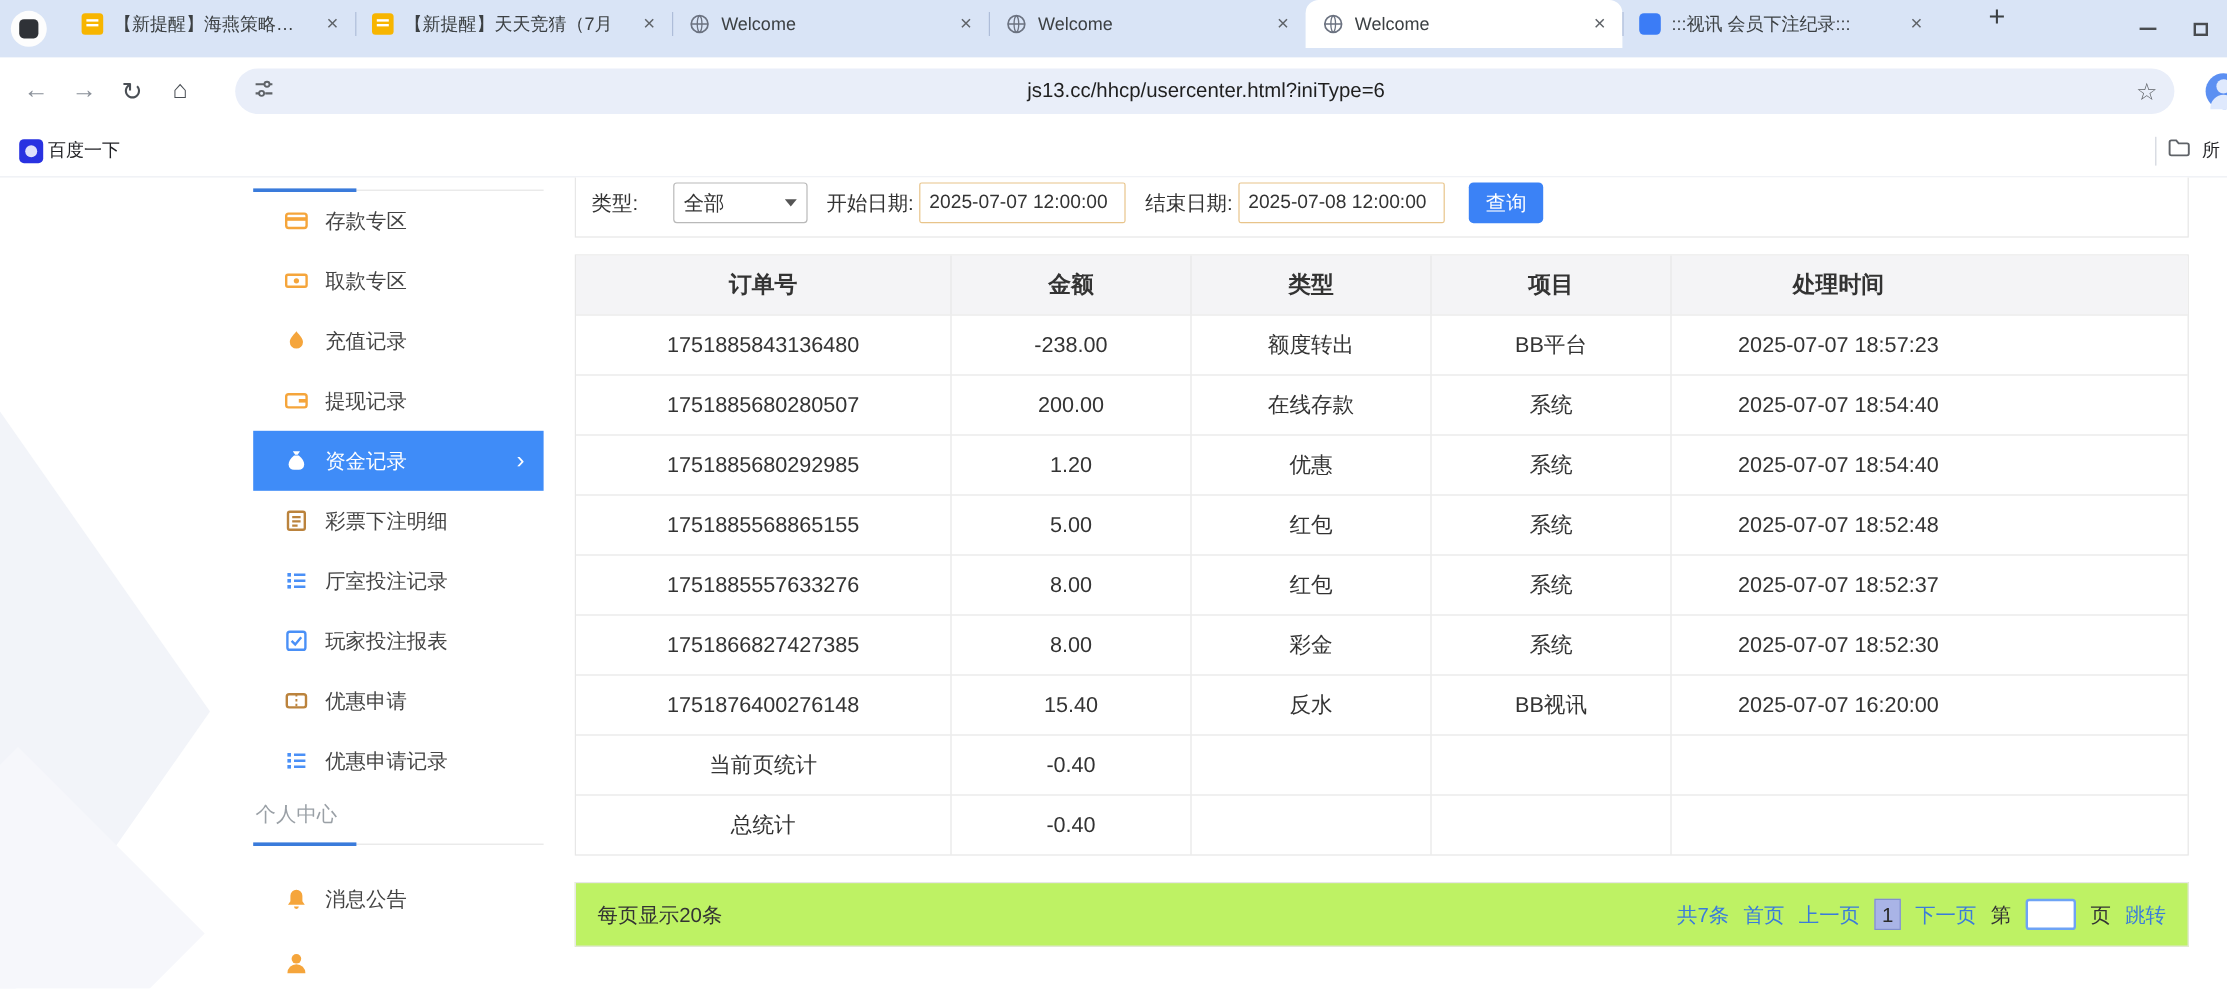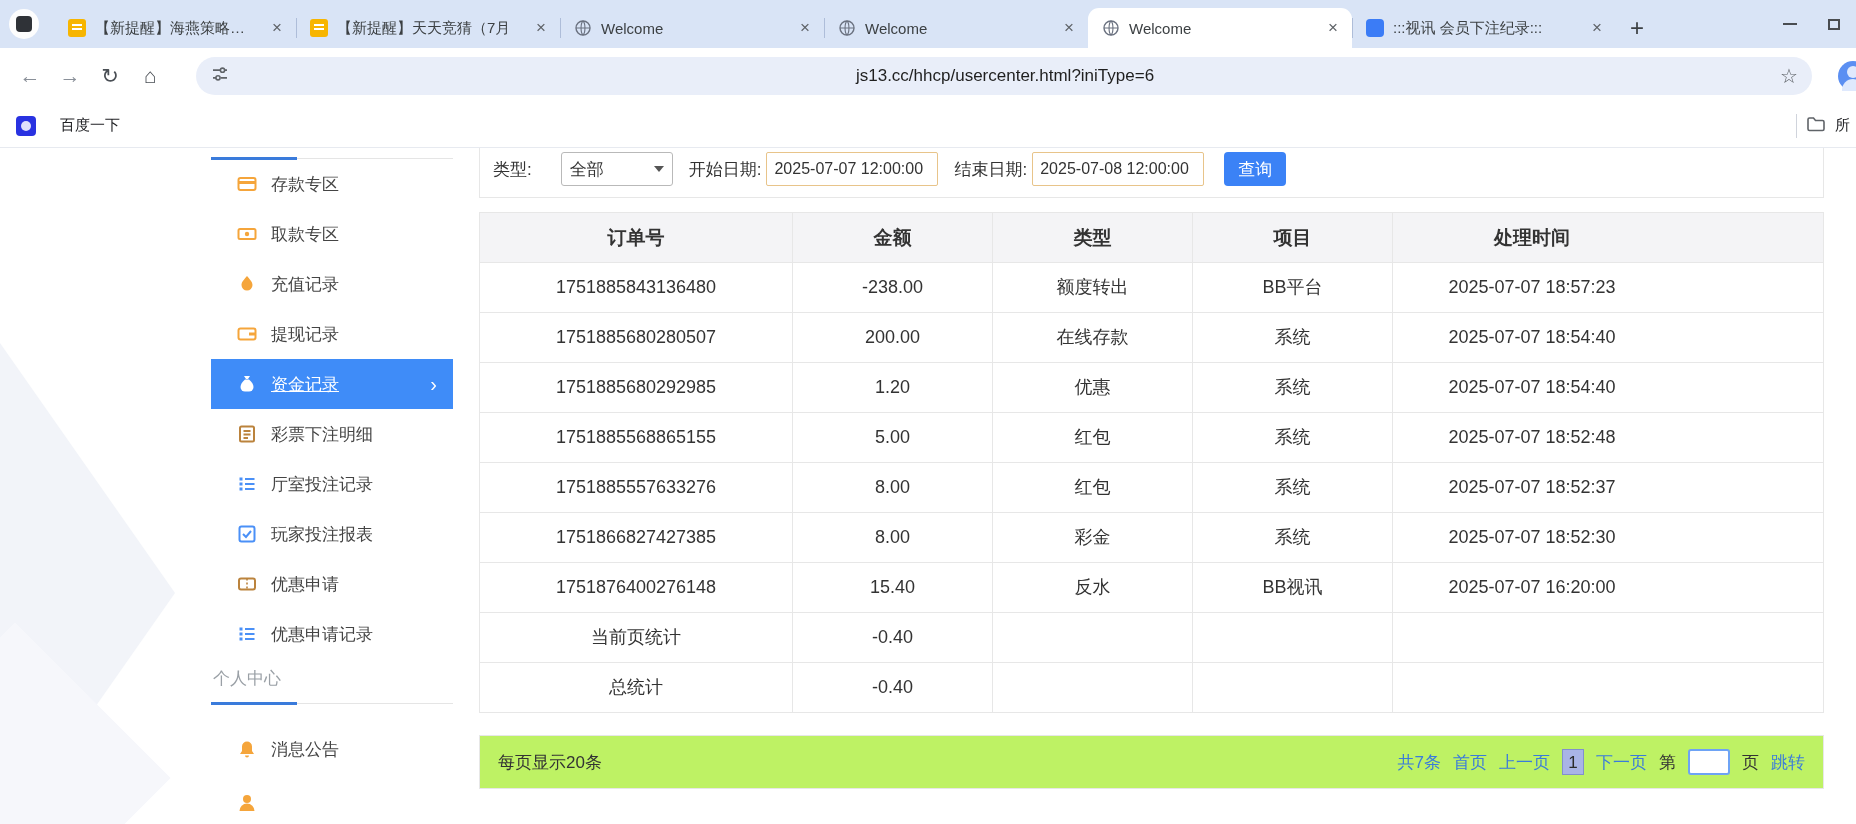--- a/index.html
+++ b/index.html
@@ -1,21 +1,21 @@
 <!DOCTYPE html>
 <html><head>
 <meta charset="utf-8">
 <style>
   html,body{margin:0;padding:0;background:#fff;}
   *{box-sizing:border-box;}
   #screen{position:relative;width:1856px;height:824px;overflow:hidden;background:#fff;
           font-family:"Liberation Sans","DejaVu Sans",sans-serif;color:#333;}
 
   
-  .tabstrip{position:absolute;top:0;left:0;width:1856px;height:48px;background:#d9e4f6;display:flex;align-items:flex-end;}
+  .tabstrip{position:absolute;top:0;left:0;width:1856px;height:48px;background:#d9e4f6;display:flex;gap:27px;}
   .tabsearch{position:absolute;left:9px;top:9px;width:30px;height:30px;border-radius:50%;background:#fdfdfd;
              display:flex;align-items:center;justify-content:center;}
   .tabsearch .blob{width:16px;height:16px;border-radius:4px;background:#2f3237;}
   .tabs{display:flex;margin-left:54px;height:40px;}
   .tab{width:264px;height:40px;display:flex;align-items:center;padding:0 10px 0 14px;gap:9px;
        color:#3c4043;font-size:15px;position:relative;}
   .tab.first{width:242px;}
   .tab .lbl{flex:1;white-space:nowrap;overflow:hidden;text-overflow:ellipsis;}
   .tab .cls{font-size:17px;color:#5f6368;padding:0 4px;cursor:pointer;}
   .tab.active{background:#ffffff;border-radius:11px 11px 0 0;}
@@ -39,21 +39,21 @@
            display:flex;align-items:center;padding:0 14px;gap:12px;}
   .omni-url{flex:1;font-size:17px;color:#1f1f1f;white-space:nowrap;overflow:hidden;text-align:center;}
   .star{font-size:20px;color:#5f6368;cursor:pointer;}
   .avatar{position:absolute;left:1838px;top:13px;width:30px;height:30px;border-radius:50%;background:#5b8ff2;}
   .avatar::before{content:"";position:absolute;left:9px;top:5px;width:12px;height:12px;border-radius:50%;background:#dfe9fd;}
   .avatar::after{content:"";position:absolute;left:4px;top:18px;width:22px;height:12px;border-radius:11px 11px 0 0;background:#dfe9fd;}
 
   
   .bookbar{position:absolute;top:104px;left:0;width:1856px;height:44px;background:#fff;border-bottom:1px solid #e7eaf0;
            display:flex;align-items:center;}
-  .bm{display:flex;align-items:center;gap:24px;margin-left:16px;font-size:15px;color:#202124;cursor:pointer;}
+  .bm{display:flex;align-items:center;gap:4px;margin-left:16px;font-size:15px;color:#202124;cursor:pointer;}
   .bm-ico{width:20px;height:20px;border-radius:4px;background:#2932e1;position:relative;}
   .bm-ico::after{content:"";position:absolute;left:5px;top:5px;width:10px;height:10px;border-radius:50%;background:#fff;opacity:.85;}
   .bb-right{position:absolute;right:6px;top:0;height:43px;display:flex;align-items:center;gap:9px;}
   .bb-sep{width:1px;height:24px;background:#d0d4dc;}
   .allbm-label{font-size:15px;color:#202124;white-space:nowrap;}
 
   
   .content{position:absolute;top:148px;left:0;width:1856px;height:676px;overflow:hidden;background:#fff;}
   .deco-tri1{position:absolute;left:0;top:195px;width:0;height:0;z-index:0;
              border-top:250px solid transparent;border-bottom:250px solid transparent;border-left:175px solid #f2f4f9;}
@@ -61,21 +61,21 @@
 
   
   .sidebar{position:absolute;left:211px;top:0;width:242px;z-index:2;}
   .side-section{margin-top:0;border-bottom:1px solid #e5e5e5;color:#9aa0a6;font-size:17px;}
   .side-section .txt{display:inline-block;padding:0 4px 12px 2px;border-bottom:3px solid #3a7bdb;margin-bottom:-2px;min-width:86px;}
   .side-section.cut{margin-top:-26px;}
   .side-section.personal{margin-top:8px;}
   .side-item{height:50px;display:flex;align-items:center;padding-left:26px;gap:14px;font-size:17px;color:#444;cursor:pointer;position:relative;}
   .side-item:first-of-type{margin-top:24px;}
   .side-item.after-personal{margin-top:20px;}
-  .side-item.active{background:#3f8cf8;color:#fff;text-decoration:underline;}
+  .side-item.active{background:#3f8cf8;color:#fff;}
   .side-item .chev{position:absolute;right:16px;font-size:20px;color:#fff;}
   .icn{width:20px;height:20px;flex:0 0 20px;}
   .c-orange{color:#f5a53b;}
   .c-blue{color:#4a90f7;}
   .c-brown{color:#bb833d;}
   .c-white{color:#ffffff;}
   .side-item.partial{margin-top:4px;}
 
   
   .main{position:absolute;left:479px;top:0;width:1345px;z-index:2;}

